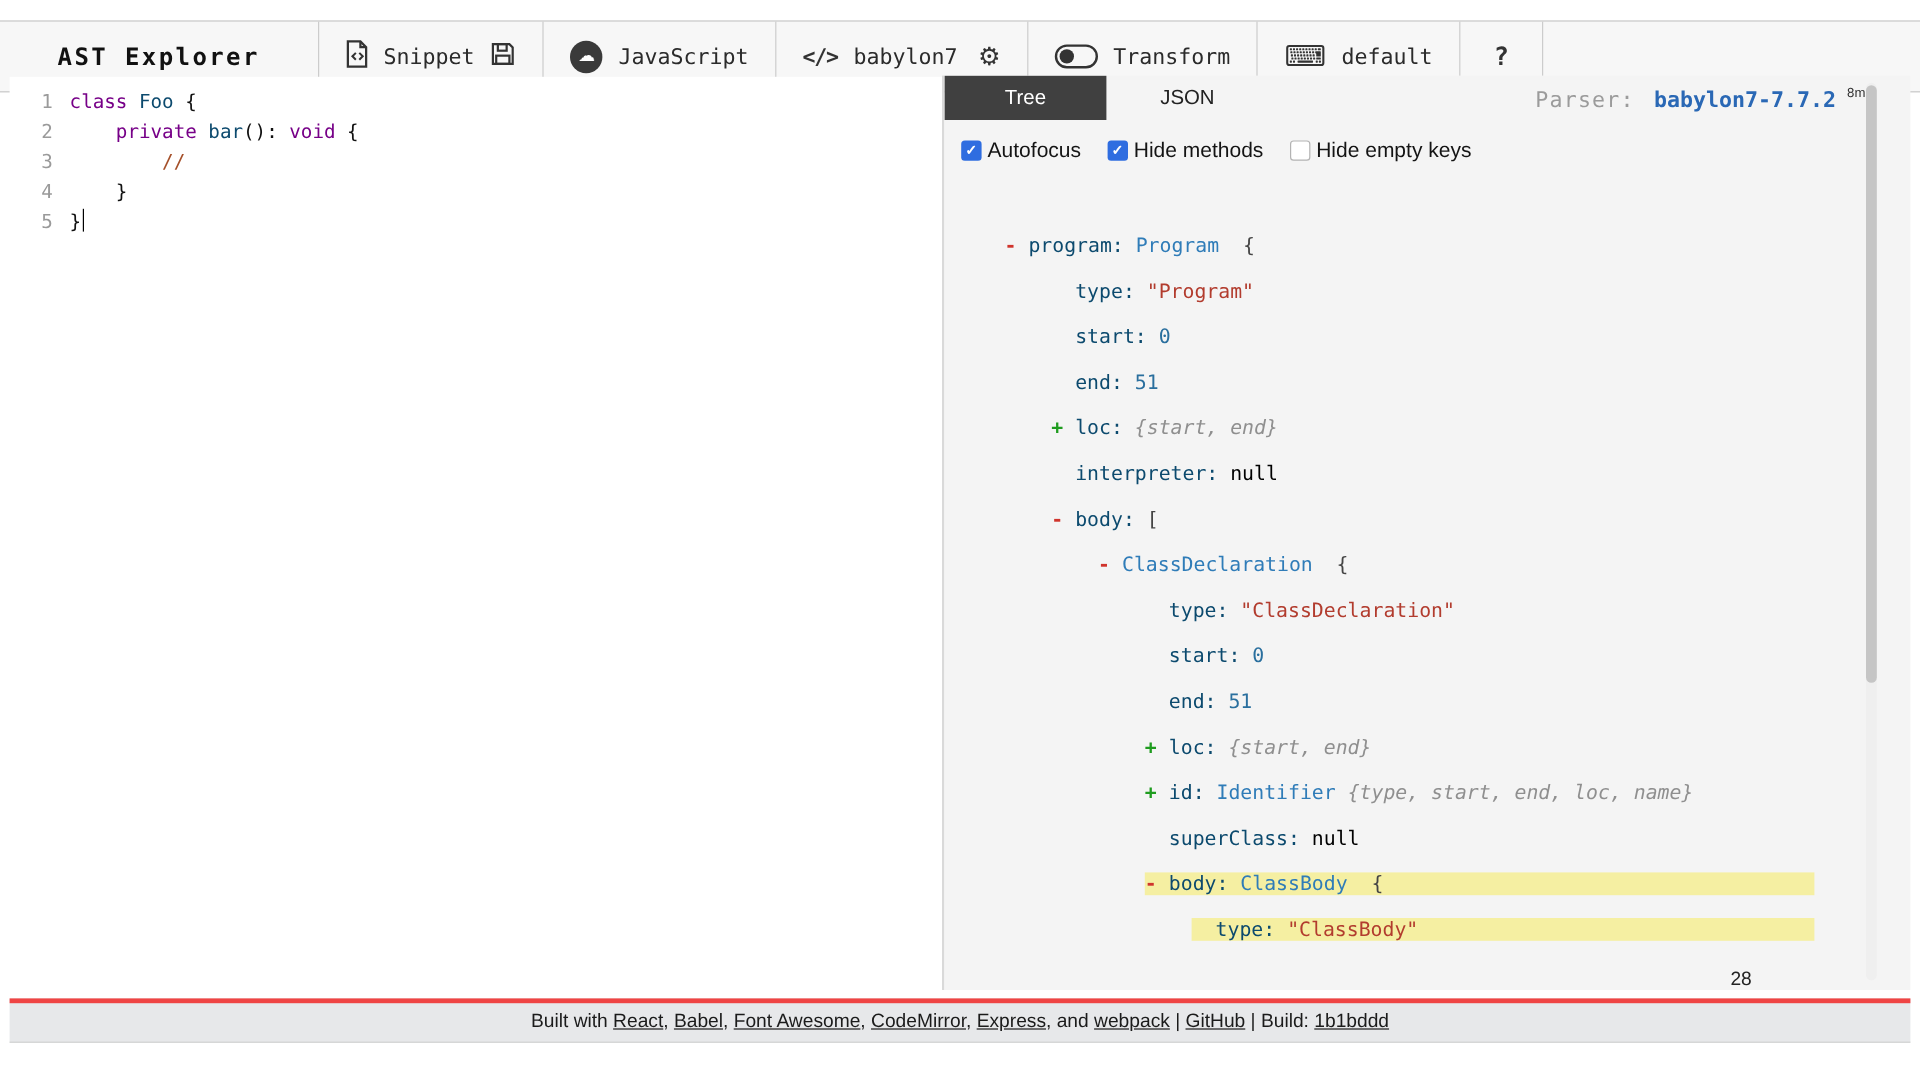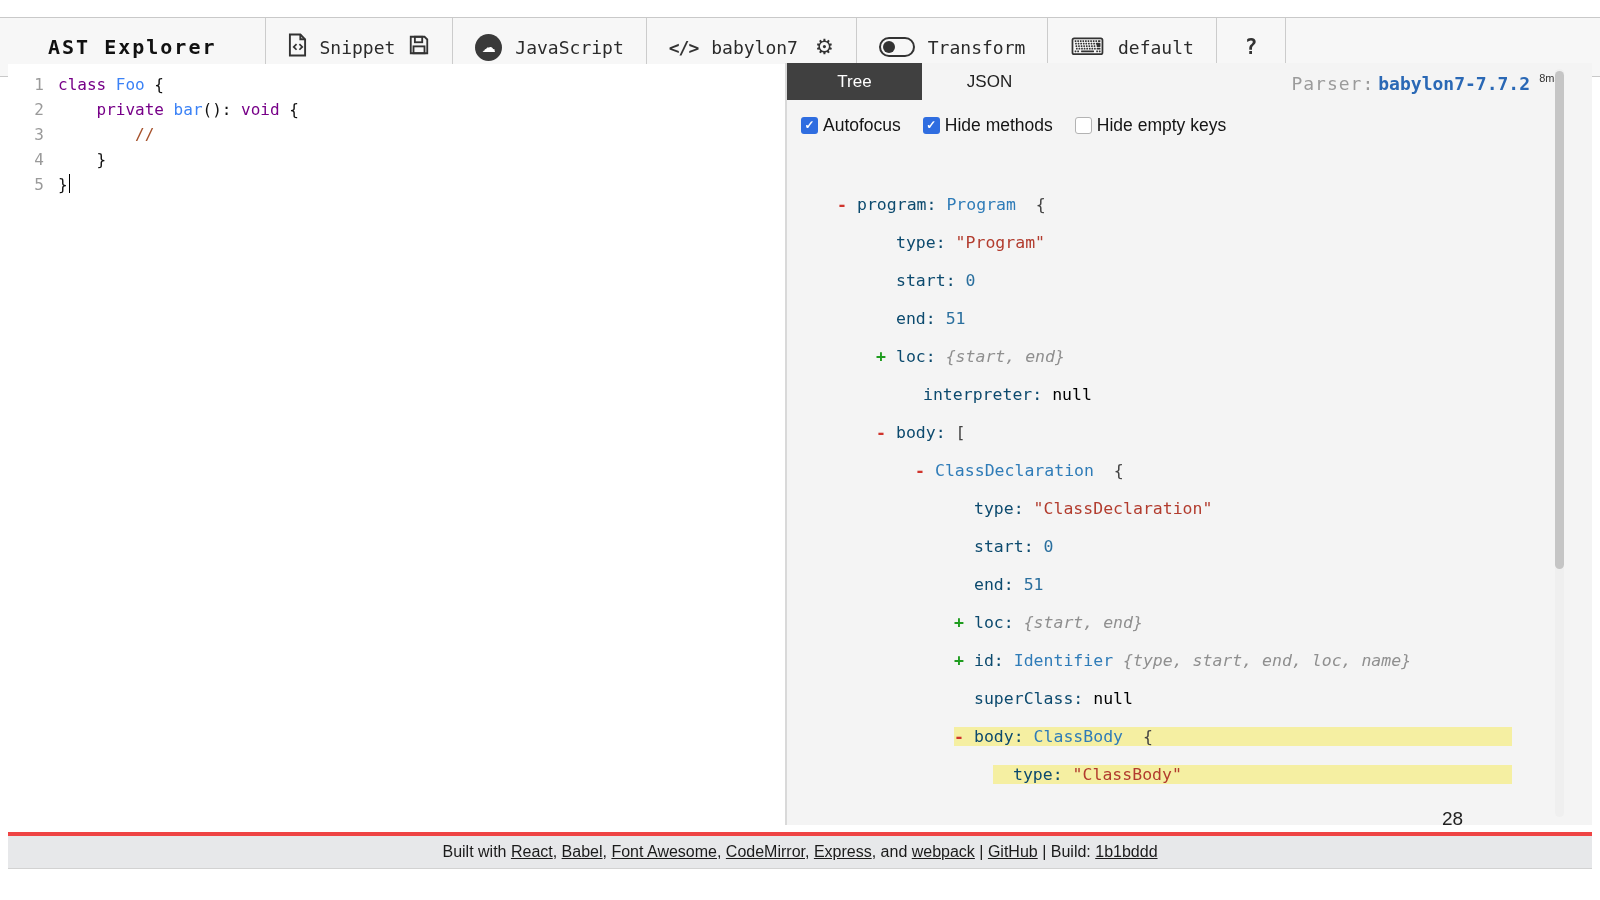--- a/index.html
+++ b/index.html
@@ -24,34 +24,34 @@
   .toggle .dot{position:absolute;left:2px;top:2px;width:12px;height:12px;border-radius:50%;background:#333}
   .help-q{font-weight:bold;font-size:21px;color:#333;padding:0 6px}
 
   
   .editor{position:absolute;left:8px;top:64px;width:777px;bottom:75px;background:#fff;
     font-size:16px;line-height:25px;padding-top:8px;cursor:text}
   .cm-line{display:flex;white-space:pre}
   .cm-gutter{width:36px;text-align:right;color:#9a9a9a;flex:none}
   .cm-code{padding-left:14px;color:#111}
   .tok-kw{color:#770088}
-  .tok-def{color:#3b82f6}
+  .tok-def{color:#0c4a6e}
   .tok-com{color:#a5502a}
   .tok-plain{color:#111}
   .cm-cursor{display:inline-block;width:1.5px;height:19px;background:#000;vertical-align:-3px;margin-left:1px}
 
   .vdivider{position:absolute;left:785px;top:63px;bottom:75px;width:2px;background:#d9d9d9;cursor:col-resize}
 
   
   .rpane{position:absolute;left:787px;right:8px;top:63px;bottom:75px;background:#f4f4f4;overflow:hidden}
   .tabs{position:absolute;left:0;top:0;height:37px;display:flex}
   .tab{width:135px;height:37px;display:flex;align-items:center;justify-content:center;
     font-family:"Liberation Sans",sans-serif;font-size:17px;color:#222;cursor:pointer}
   .tab.active{background:#404040;color:#fff}
-  .parserbox{position:absolute;right:62px;top:0;height:40px;display:flex;align-items:center;gap:4px;font-size:18px}
+  .parserbox{position:absolute;right:62px;top:0;height:40px;display:flex;align-items:center;gap:16px;font-size:18px}
   .parser-label{color:#9b9b9b;letter-spacing:1px}
   .parser-link{color:#2a68b5;font-weight:bold;cursor:pointer}
   .ptime{position:absolute;right:32px;top:9px;font-size:11px;color:#333;font-family:"Liberation Sans",sans-serif}
 
   .opts{position:absolute;left:14px;top:48px;font-family:"Liberation Sans",sans-serif;
     font-size:17.5px;color:#141414}
   .optrow{display:flex;align-items:center;height:28px;gap:4px}
   .opt{display:flex;align-items:center;gap:5px;cursor:pointer;margin-right:18px}
   .cb{width:17px;height:17px;border-radius:3px;flex:none;display:flex;align-items:center;
     justify-content:center;line-height:1}
@@ -69,21 +69,21 @@
   .tv-type{color:#2f7cb8}
   .tv-string{color:#b23c2e}
   .tv-number{color:#2a6f9e}
   .tv-null{color:#000000}
   .tv-punct{color:#444}
   .tv-summary{color:#8f8f8f;font-style:italic}
 
   .scrollbar{position:absolute;right:28px;top:6px;bottom:8px;width:9px;background:#efefef;border-radius:5px}
   .scroll-thumb{position:absolute;top:2px;left:0;width:9px;height:498px;background:#c5c5c5;border-radius:5px;cursor:pointer}
   .scroll-hint{position:absolute;left:655px;top:745px;font-family:"Liberation Sans",sans-serif;
-    font-size:19px;color:#222}
+    font-size:16px;color:#222}
 
   
   .footer{position:absolute;left:8px;right:8px;top:832px;height:37px;background:#e7e8ea;
     border-top:4px solid #ef4444;border-bottom:1px solid #d2d2d2;display:flex;align-items:center;
     justify-content:center;font-family:"Liberation Sans",sans-serif;font-size:16px;color:#1b1b1b;white-space:pre}
   .footer a{color:#1b1b1b;text-decoration:underline;cursor:pointer}
 </style>
 </head>
 <body>
 
@@ -193,21 +193,21 @@
         </div>
         <div class="trow" style="padding-left: 89px;">
           <span class="trowc"><span class="expcell"></span><span class="tkey">start: </span><span class="tv-number">0</span></span>
         </div>
         <div class="trow" style="padding-left: 89px;">
           <span class="trowc"><span class="expcell"></span><span class="tkey">end: </span><span class="tv-number">51</span></span>
         </div>
         <div class="trow" style="padding-left: 89px;">
           <span class="trowc"><span class="expcell exp-plus">+</span><span class="tkey">loc: </span><span class="tv-summary">{start, end}</span></span>
         </div>
-        <div class="trow" style="padding-left: 116px; text-align: center;">
+        <div class="trow" style="padding-left: 89px; text-align: center;">
           <span class="trowc"><span class="expcell"></span><span class="tkey">interpreter: </span><span class="tv-null">null</span></span>
         </div>
         <div class="trow" style="padding-left: 89px;">
           <span class="trowc"><span class="expcell exp-minus">-</span><span class="tkey">body: </span><span class="tv-punct">[</span></span>
         </div>
         <div class="trow" style="padding-left: 128px;">
           <span class="trowc"><span class="expcell exp-minus">-</span><span class="tv-type">ClassDeclaration</span><span class="tv-punct">  {</span></span>
         </div>
         <div class="trow" style="padding-left: 167px;">
           <span class="trowc"><span class="expcell"></span><span class="tkey">type: </span><span class="tv-string">"ClassDeclaration"</span></span>

